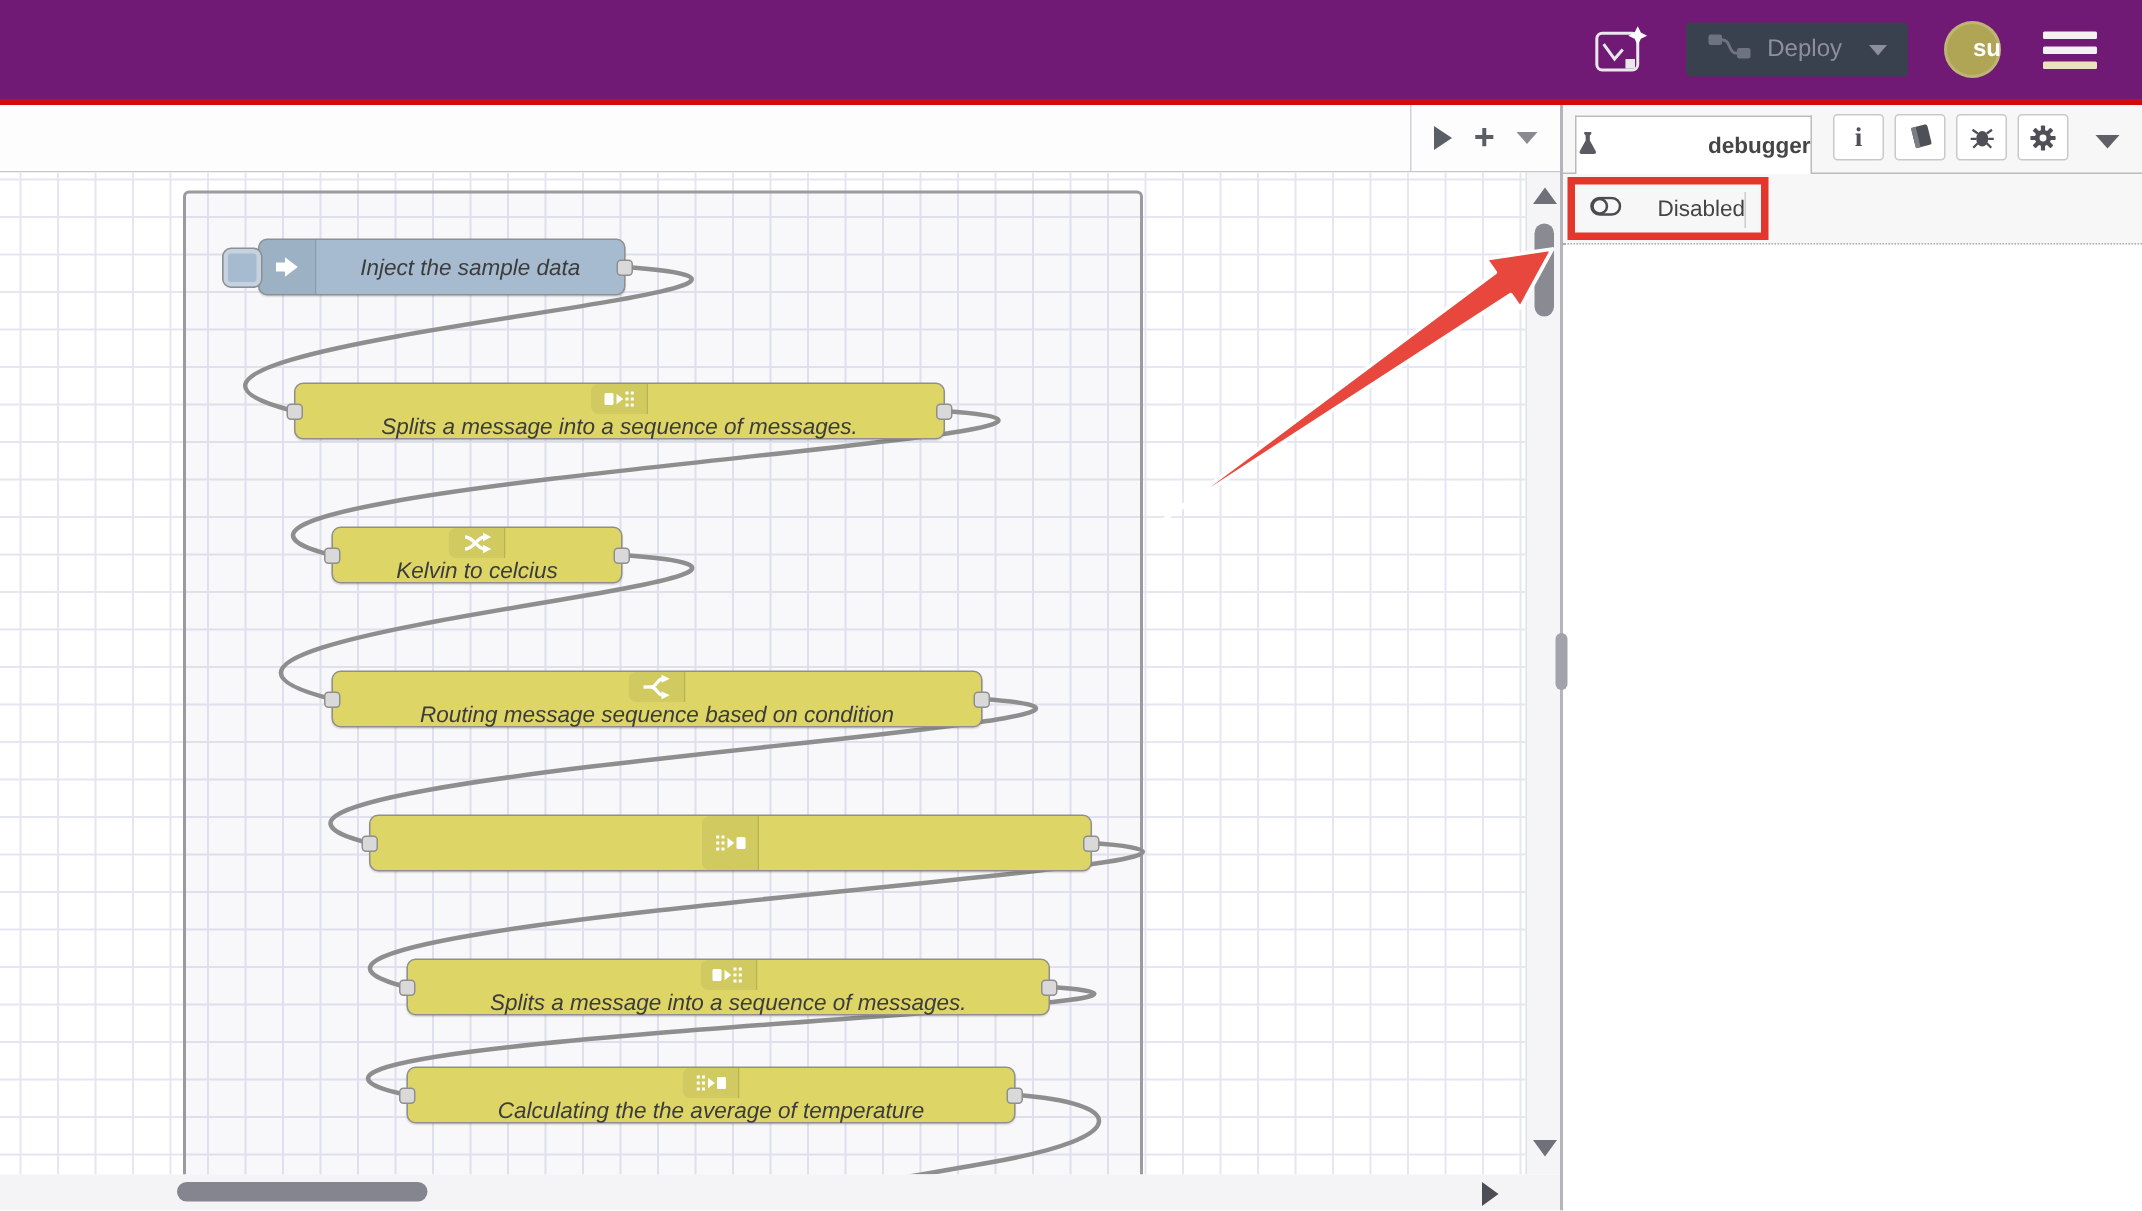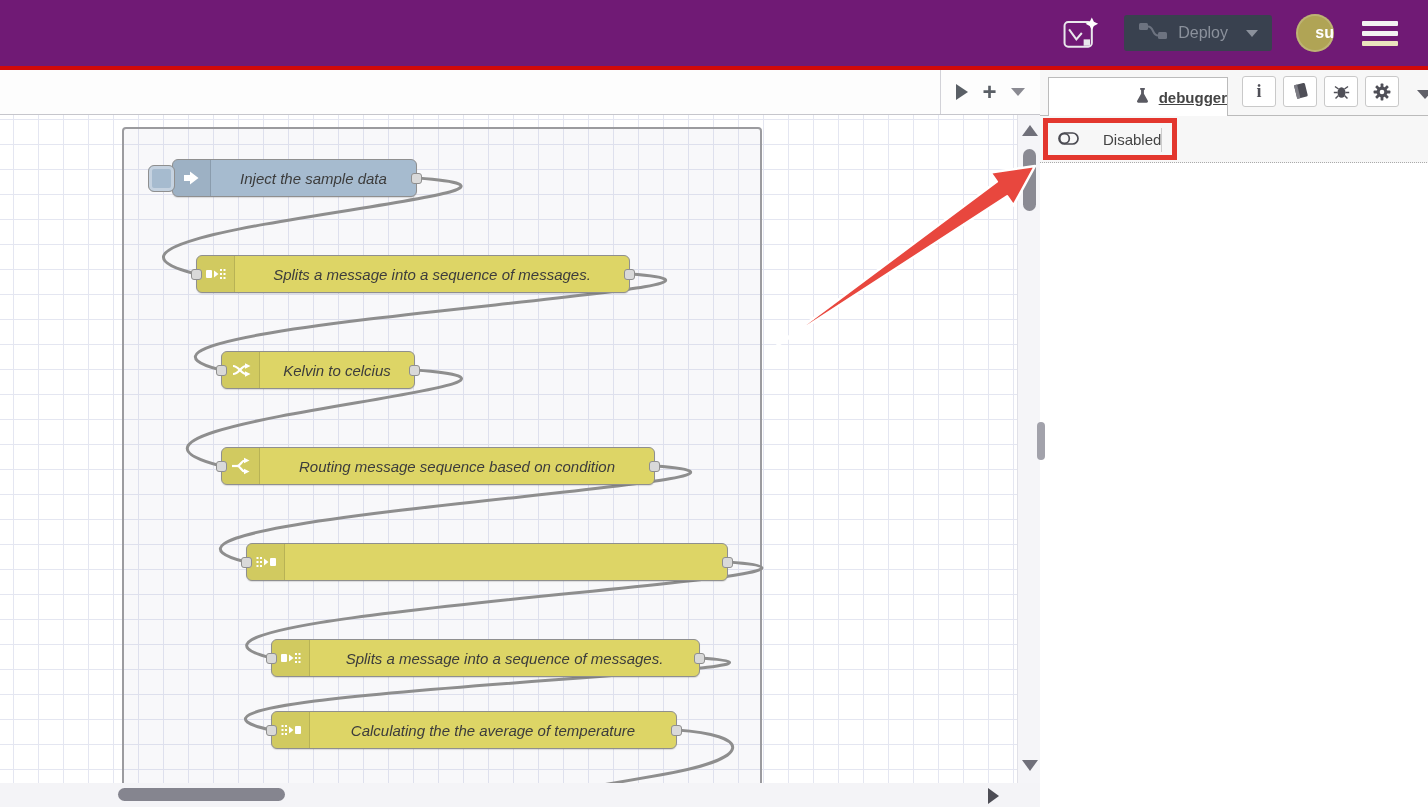--- a/index.html
+++ b/index.html
@@ -42,42 +42,42 @@
             background-image:linear-gradient(to right,#e4e6f1 1px,transparent 1px),
                              linear-gradient(to bottom,#e4e6f1 1px,transparent 1px);
             background-size:25px 25px; background-position:13px 4px; }
   .group-rect { position:absolute; left:122px; top:12px; width:640px; height:700px;
                 border:2px solid #9b9b9f; border-radius:4px; background:rgba(150,150,185,0.07); }
   .wires { position:absolute; left:0; top:0; width:1017px; height:668px; }
 
   .node { position:absolute; height:38px; border:1px solid #8f8f8f; border-radius:6px;
           display:flex; align-items:center; box-shadow:0 1px 1px rgba(0,0,0,.12); cursor:move;justify-content:space-between; }
   .n-inject { background:#a6bbcf; }
-  .n-yellow { background:#ddd566; }
+  .n-yellow { background:#ddd566;flex-direction:column; }
   .icon-box { width:38px; height:36px; display:flex; align-items:center; justify-content:center;
               border-right:1px solid rgba(0,0,0,0.12); background:rgba(0,0,0,0.05); border-radius:5px 0 0 5px; }
   .node-label { flex:1; text-align:center; font-style:italic; font-size:15px; color:#3c3c3c; white-space:nowrap; padding:0 8px; }
   .port { position:absolute; width:11px; height:11px; background:#d9d9d9; border:1px solid #8f8f8f; border-radius:3px; top:13px; cursor:crosshair; }
   .port.in { left:-6px; } .port.out { right:-6px; }
   .inject-btn { position:absolute; left:-25px; top:5px; width:27px; height:27px; background:#a6bbcf;
                 border:1px solid #8f8f8f; border-radius:6px; box-shadow:inset 0 0 0 3px rgba(255,255,255,.35); cursor:pointer; }
 
   
   .vscroll { width:23px; background:#f5f5f8; border-left:1px solid #e1e1e8; position:relative; }
   .vs-up { position:absolute; left:4px; top:10px; width:0; height:0; border-left:8px solid transparent; border-right:8px solid transparent; border-bottom:11px solid #70707a; cursor:pointer; }
   .vs-thumb { position:absolute; left:5px; top:34px; width:13px; height:62px; border-radius:7px; background:#8a8a93; cursor:pointer; }
   .vs-down { position:absolute; left:4px; bottom:12px; width:0; height:0; border-left:8px solid transparent; border-right:8px solid transparent; border-top:11px solid #70707a; cursor:pointer; }
   .hscroll { height:24px; background:#f4f4f7; position:relative; }
   .hs-thumb { position:absolute; left:118px; top:5px; width:167px; height:13px; border-radius:7px; background:#85858f; cursor:pointer; }
   .hs-right { position:absolute; left:988px; top:5px; width:0; height:0; border-top:8px solid transparent; border-bottom:8px solid transparent; border-left:11px solid #4d4d55; cursor:pointer; }
 
   
   .side-tabrow { height:46px; background:#f7f7f7; border-bottom:1px solid #bbb; display:flex; align-items:flex-end; padding-left:8px; }
-  .side-tab { height:39px; width:180px; background:#fff; border:1px solid #bbb; border-bottom:none; margin-bottom:-1px;
-              display:flex; align-items:center; justify-content:flex-end; gap:9px; font-weight:bold; font-size:15px; color:#454545; cursor:pointer;text-decoration:underline; }
+  .side-tab { height:39px; width:158px; background:#fff; border:1px solid #bbb; border-bottom:none; margin-bottom:-1px;
+              display:flex; align-items:center; justify-content:space-between; gap:9px; font-weight:bold; font-size:15px; color:#454545; cursor:pointer; }
   .side-btns { display:flex; gap:7px; margin-left:14px; margin-bottom:8px; }
   .side-btn { width:34px; height:31px; background:#fff; border:1px solid #c9c9c9; border-radius:3px;
               display:flex; align-items:center; justify-content:center; cursor:pointer; color:#4f4f57; }
   .info-glyph { font-family:"Liberation Serif", serif; font-weight:bold; font-size:18px; }
   .side-caret { margin:0 0 16px 18px; width:0; height:0; border-left:8px solid transparent; border-right:8px solid transparent; border-top:9px solid #5f5f67; cursor:pointer; }
   .debug-toolbar { height:47px; background:#f7f7f7; border-bottom:1px dotted #aaa; position:relative; }
   .filter-toggle { position:absolute; left:18px; top:10px; height:27px; display:flex; align-items:center; gap:24px;
                    font-size:15px; color:#444; cursor:pointer; }
   .toggle-divider { position:absolute; left:121px; top:12px; width:1px; height:24px; background:#ccc; }
   .annot-rect { position:absolute; left:3px; top:2px; width:134px; height:42px; border:5px solid #e3372e; z-index:5; pointer-events:none; }

